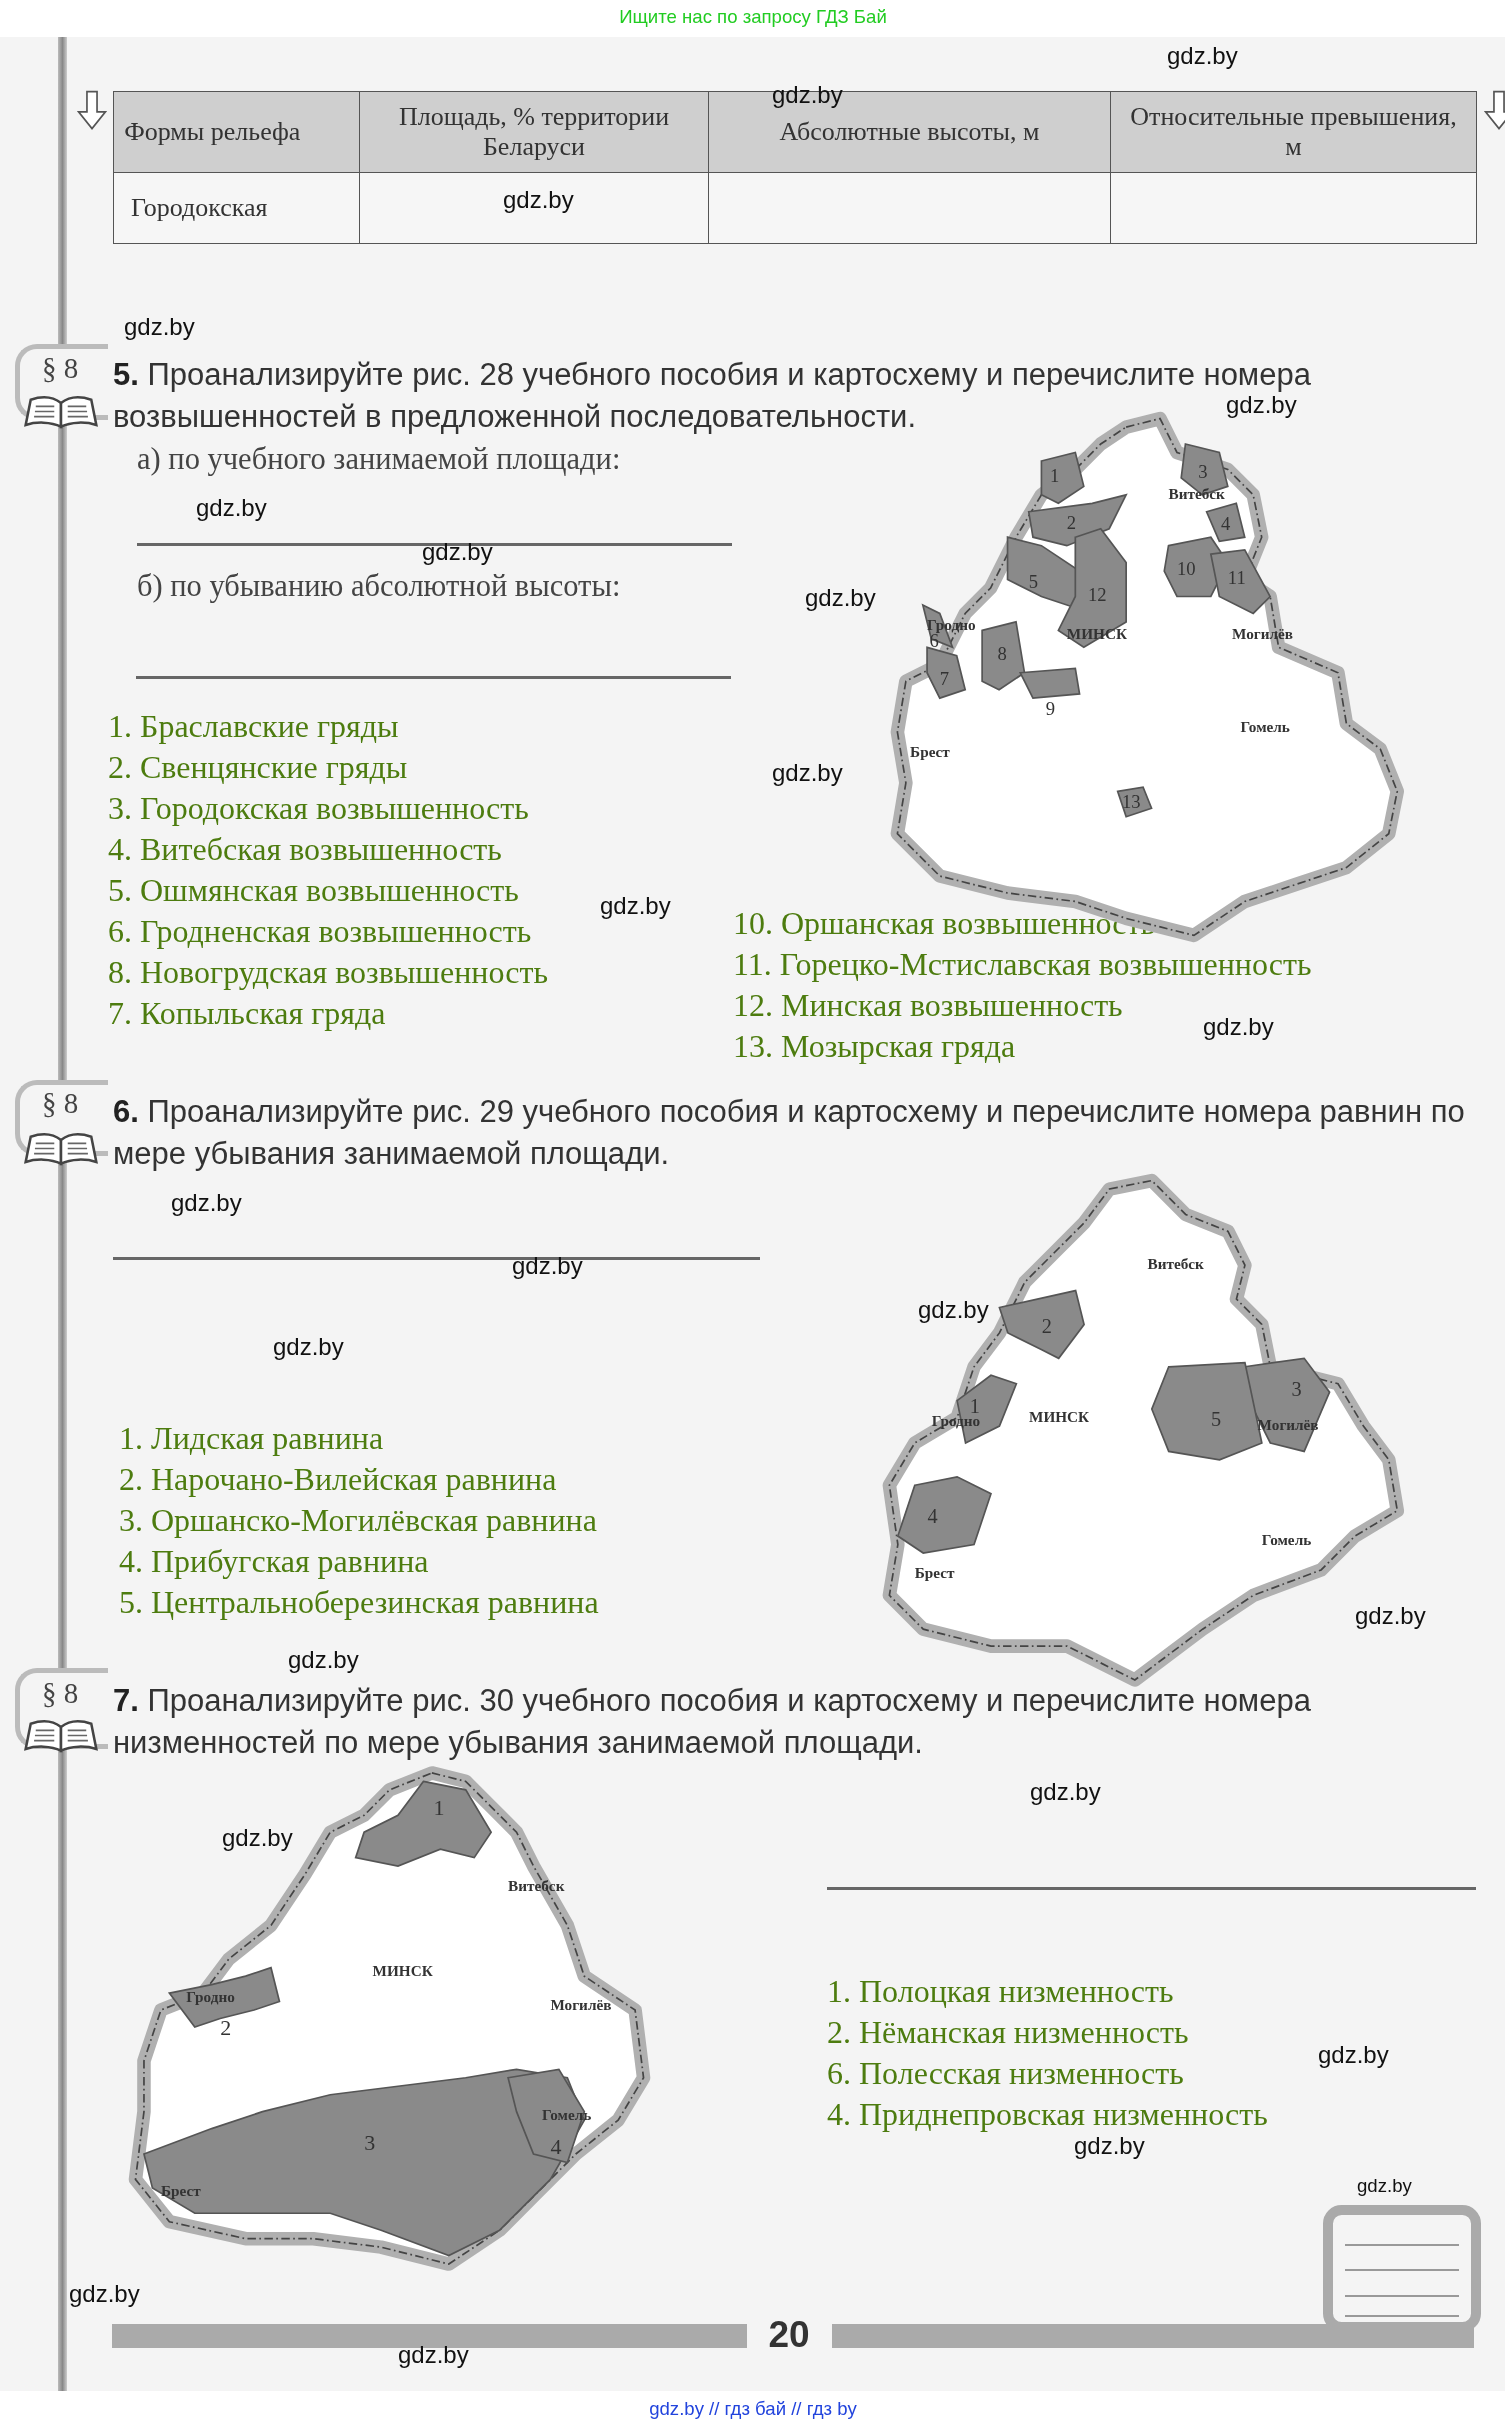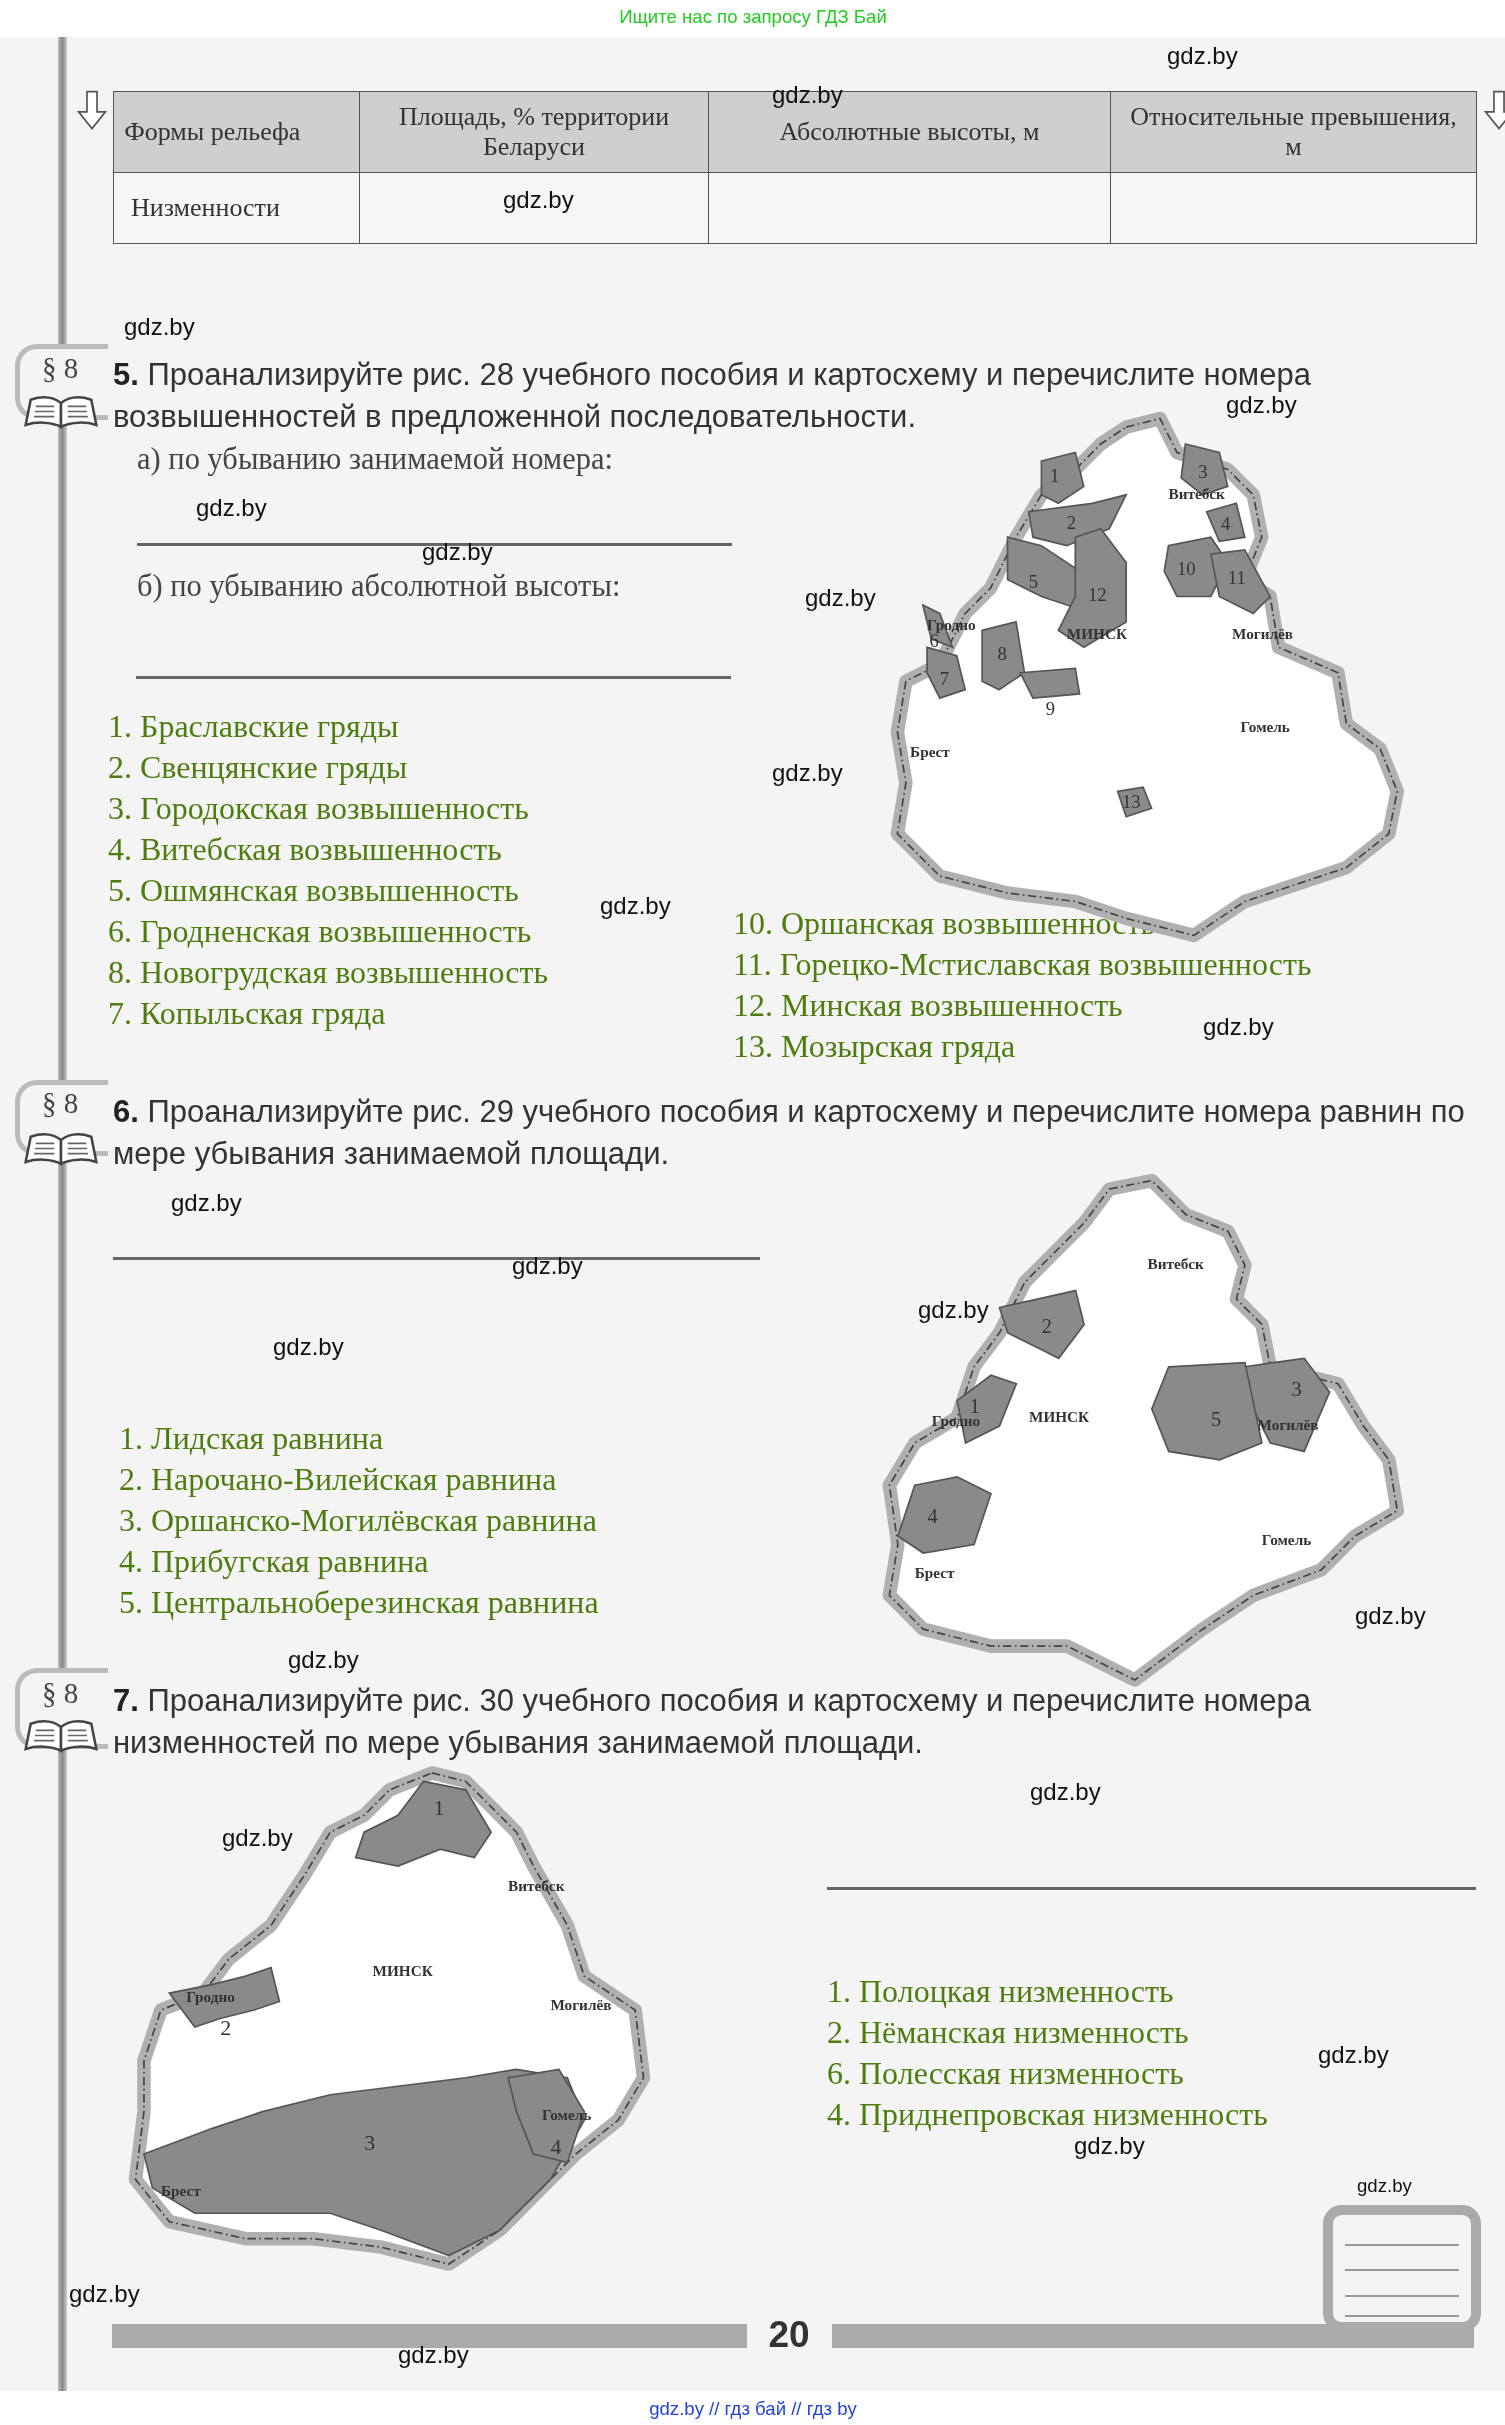--- a/index.html
+++ b/index.html
@@ -62,41 +62,41 @@
     <thead>
       <tr>
         <th style="width:246px">Формы рельефа</th>
         <th style="width:349px">Площадь, % территории Беларуси</th>
         <th style="width:402px">Абсолютные высоты, м</th>
         <th>Относительные превышения, м</th>
       </tr>
     </thead>
     <tbody>
       <tr>
-        <td>Низменности</td>
+        <td>Городокская</td>
         <td></td>
         <td></td>
         <td></td>
       </tr>
     </tbody>
   </table>
 
   <div class="sec-tab" style="top:307px;height:76px"></div>
   <div class="sec-label" style="top:315px">§ 8</div>
   <svg class="book" style="top:356px" viewBox="0 0 92 44">
     <path d="M46 40 C34 34 16 34 4 38 L10 8 C22 4 36 4 46 12 Z" fill="#fff" stroke="#444" stroke-width="3"></path>
     <path d="M46 40 C58 34 76 34 88 38 L82 8 C70 4 56 4 46 12 Z" fill="#fff" stroke="#444" stroke-width="3"></path>
     <path d="M16 16 H38 M15 22 H38 M14 28 H38 M54 16 H76 M54 22 H77 M54 28 H78" stroke="#666" stroke-width="2"></path>
   </svg>
 
   <div class="task" style="top:317px">
     <b>5.</b>
     <span>Проанализируйте рис. 28 учебного пособия и картосхему и перечислите номера возвышенностей в предложенной последовательности.</span>
   </div>
-  <div class="sub" style="left:137px;top:405px">а) по убыванию занимаемой номера:</div>
+  <div class="sub" style="left:137px;top:405px">а) по учебного занимаемой площади:</div>
   <div class="answer-line" style="left:137px;top:506px;width:595px"></div>
   <div class="sub" style="left:137px;top:532px">б) по убыванию абсолютной высоты:</div>
   <div class="answer-line" style="left:136px;top:639px;width:595px"></div>
 
   <div class="list" style="left:108px;top:669px">
     <div>1. Браславские гряды</div>
     <div>2. Свенцянские гряды</div>
     <div>3. Городокская возвышенность</div>
     <div>4. Витебская возвышенность</div>
     <div>5. Ошмянская возвышенность</div>

